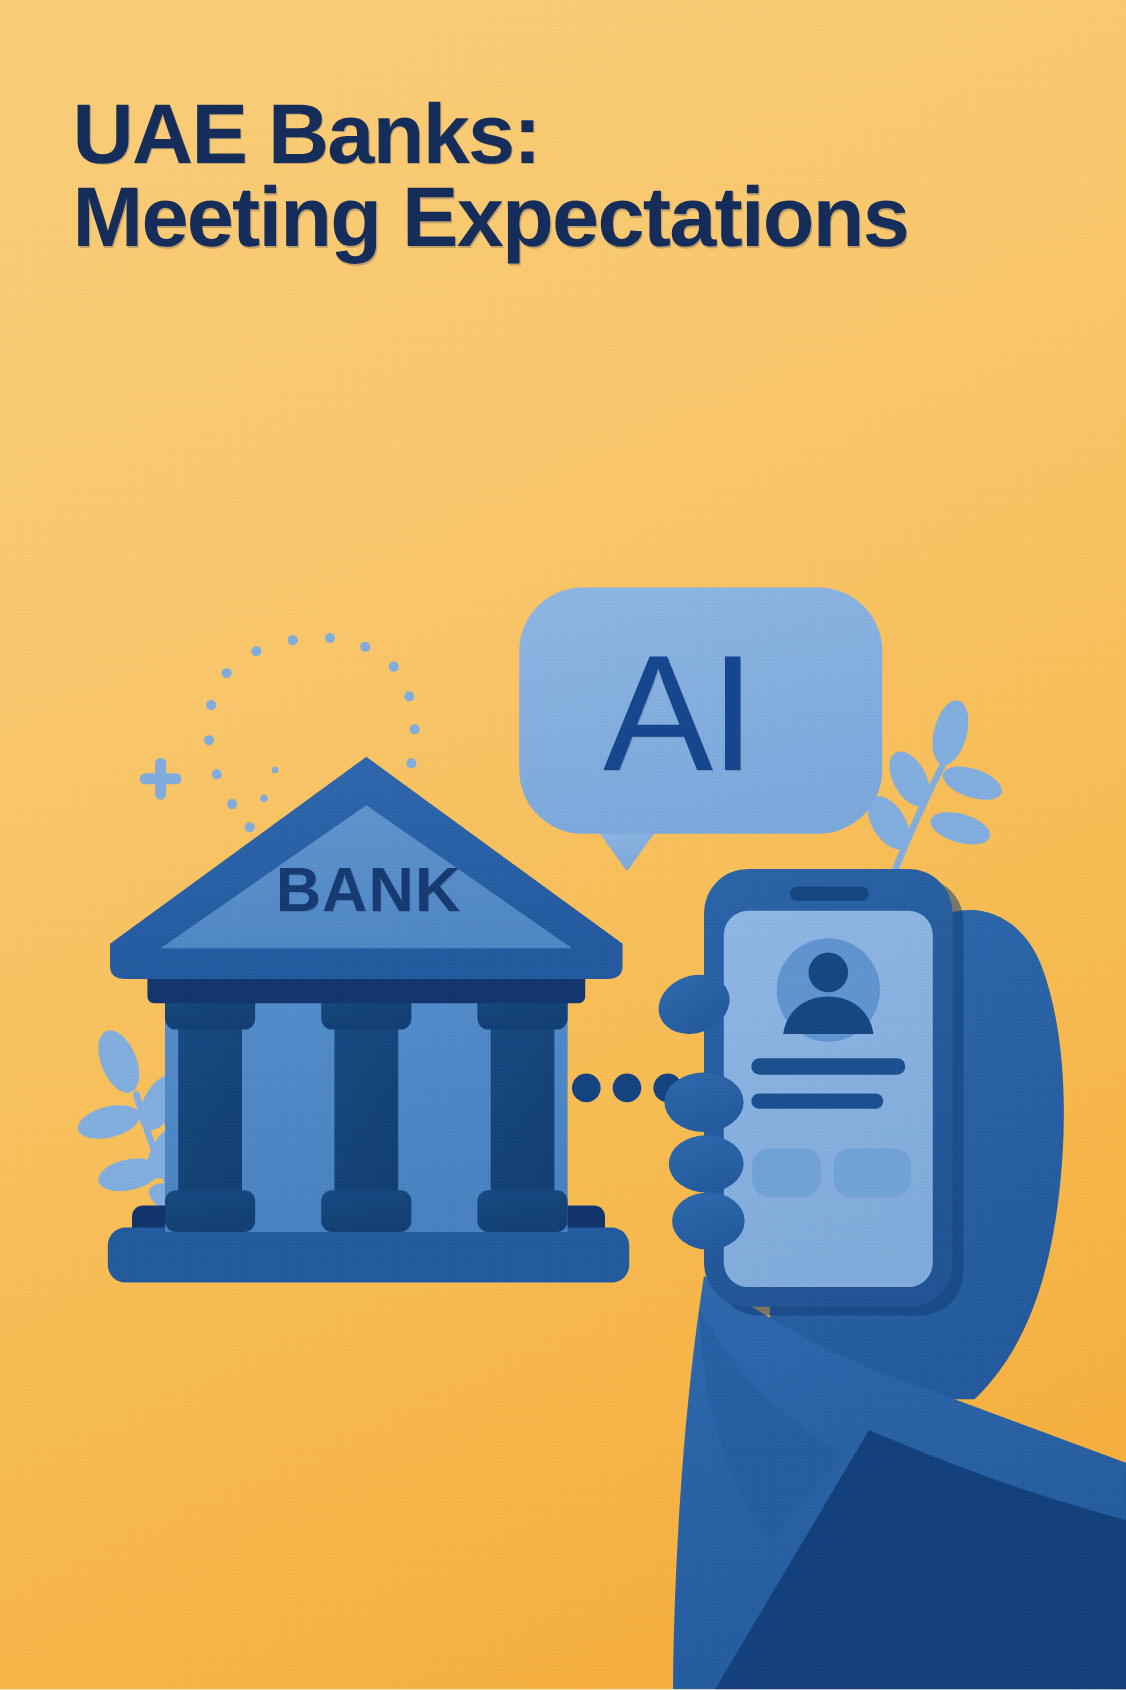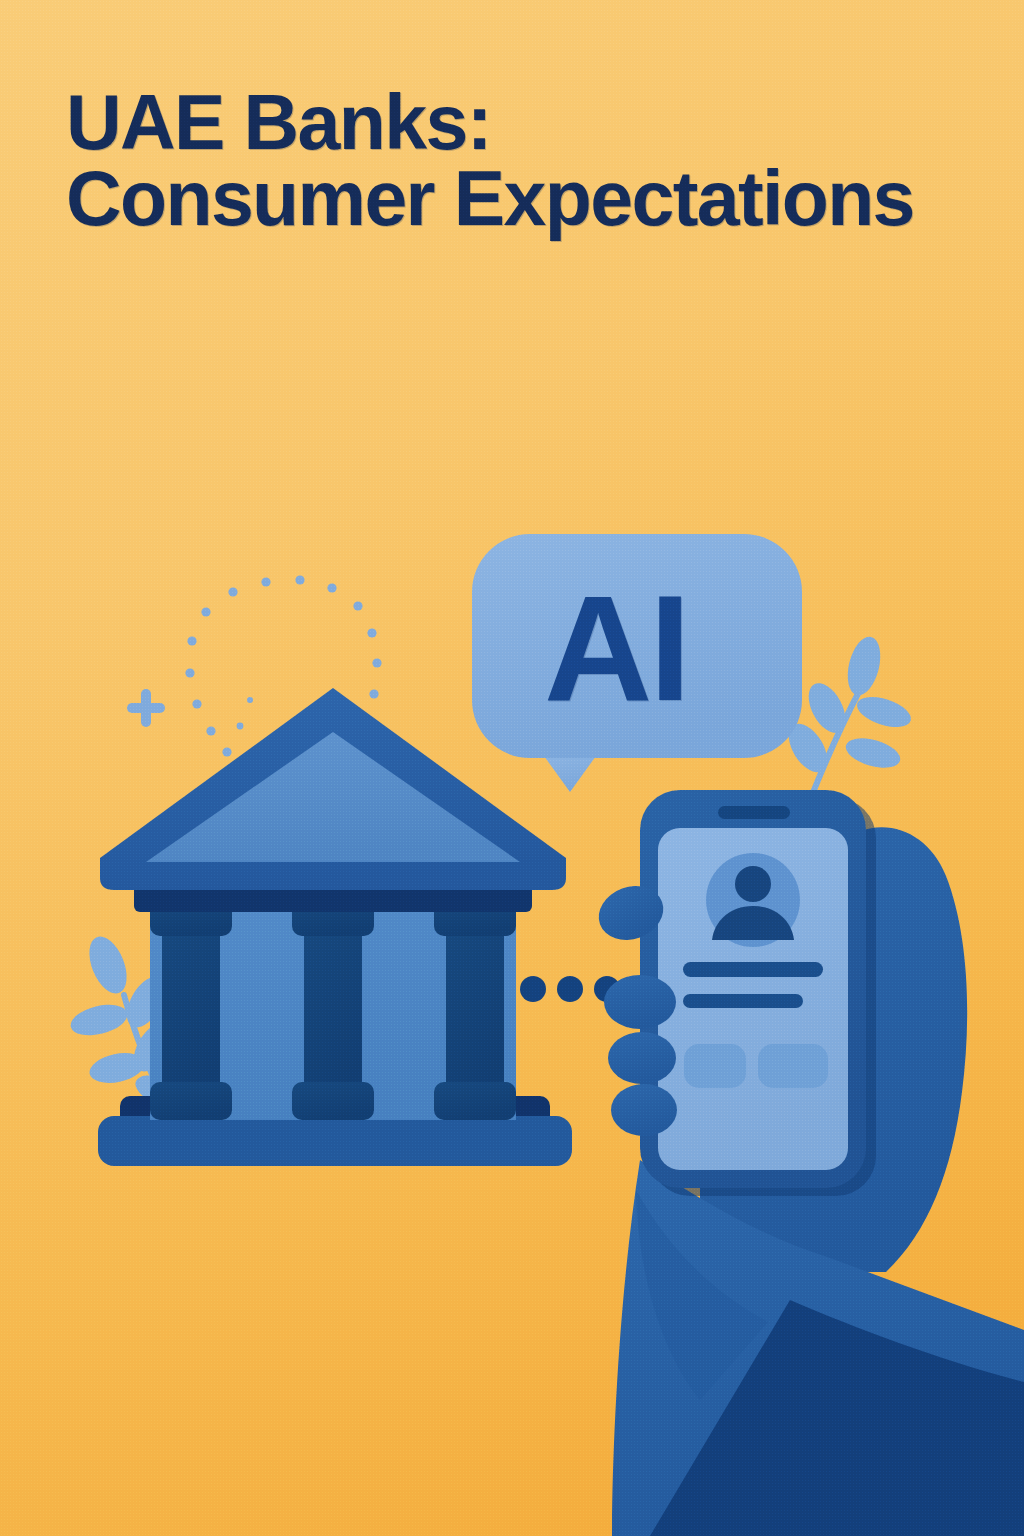--- a/index.html
+++ b/index.html
@@ -55,21 +55,21 @@
   #ai-label {
     position: absolute;
     left: 472px;
     top: 548px;
     width: 288px;
     height: 200px;
     display: flex;
     align-items: center;
     justify-content: center;
     color: #17458C;
-    font-weight: 700;
+    font-weight: 400;
     font-size: 150px;
     letter-spacing: -3px;
     text-shadow: 1px 1px 0 rgba(20,50,110,0.22);
   }
   
   #bank-label {
     position: absolute;
     left: 160px;
     top: 776px;
     width: 350px;
@@ -260,20 +260,21 @@
         <ellipse cx="631" cy="913" rx="33" ry="26" transform="rotate(-20 631 913)"></ellipse>
         <ellipse cx="640" cy="1002" rx="36" ry="27"></ellipse>
         <ellipse cx="642" cy="1058" rx="34" ry="26"></ellipse>
         <ellipse cx="644" cy="1110" rx="33" ry="26"></ellipse>
       </g>
     </svg>
   </div>
 
   <div id="ai-label">AI</div>
 
+  <div id="bank-label">BANK</div>
 
   <div id="title-block">
     <div class="line">UAE Banks:</div>
-    <div class="line">Consumer Expectations</div>
+    <div class="line">Meeting Expectations</div>
   </div>
 
   <div id="grain"></div>
 </div>
 
 </body></html>

